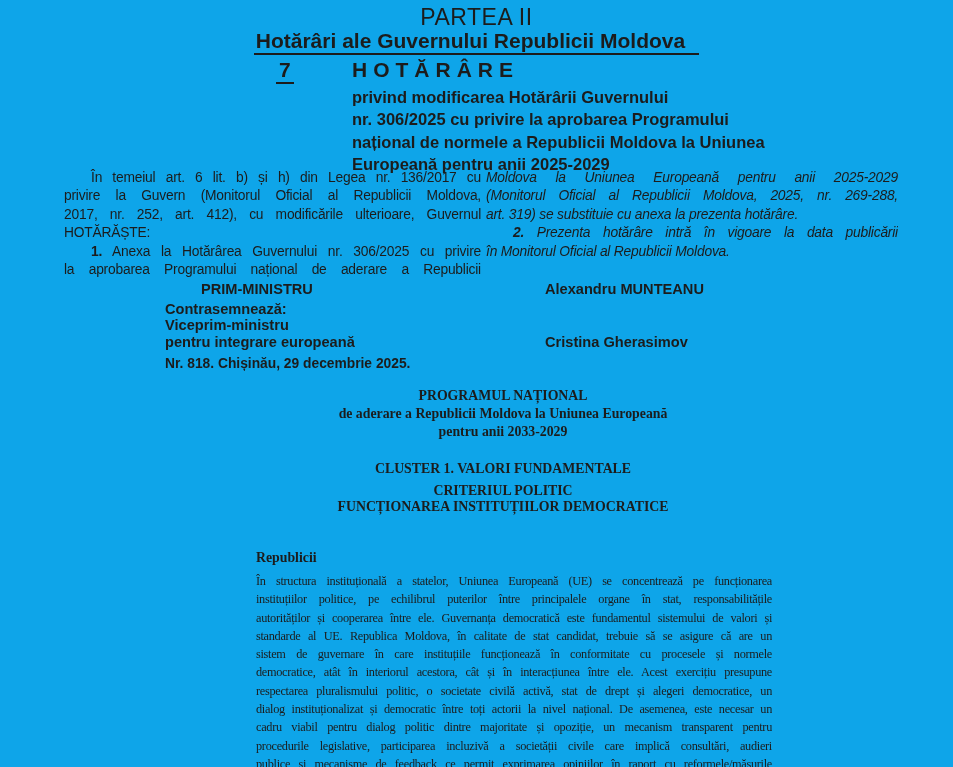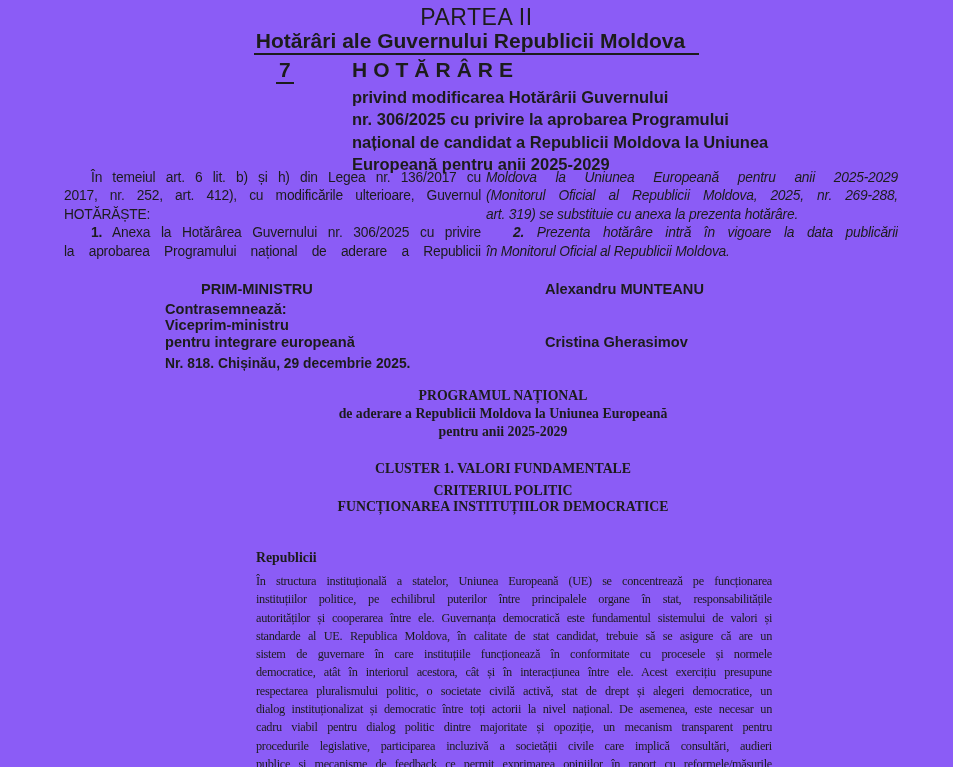--- a/index.html
+++ b/index.html
@@ -1,19 +1,19 @@
 <!DOCTYPE html>
 <html lang="ro"><head>
 <meta charset="utf-8">
 <style>
   html,body{margin:0;padding:0;background:#ffffff;}
   #page{
     position:relative;
     width:953px;height:767px;
-    background:#8b5cf6;
+    background:#0ea5e9;
     overflow:hidden;
     color:#1c1c1c;
     font-family:"Liberation Sans",sans-serif;
   }
   
   .partea{
     position:absolute;top:4px;left:0;right:0;
     text-align:center;
     font-size:23px;font-weight:400;letter-spacing:.5px;
     line-height:27px;
@@ -90,27 +90,28 @@
   <div class="rubric-wrap">
     <span class="rubric">Hotărâri ale Guvernului Republicii Moldova</span>
   </div>
 
   <div class="decree-no">7</div>
   <div class="decree-title">HOTĂRÂRE</div>
 
   <div class="decree-subtitle">
     <div>privind modificarea Hotărârii Guvernului</div>
     <div>nr. 306/2025 cu privire la aprobarea Programului</div>
-    <div>național de candidat a Republicii Moldova la Uniunea</div>
+    <div>național de normele a Republicii Moldova la Uniunea</div>
     <div>Europeană pentru anii 2025-2029</div>
   </div>
 
   <div class="cols">
     <div class="col1">
       <div class="jl"><span class="ind"></span><span>În temeiul art. 6 lit. b) și h) din Legea nr. 136/2017 cu</span></div>
+      <div class="jl">privire la Guvern (Monitorul Oficial al Republicii Moldova,</div>
       <div class="jl">2017, nr. 252, art. 412), cu modificările ulterioare, Guvernul</div>
       <div class="ll">HOTĂRĂȘTE:</div>
       <div class="jl"><span class="ind"></span><span class="num">1.</span> <span>Anexa la Hotărârea Guvernului nr. 306/2025 cu privire</span></div>
       <div class="jl">la aprobarea Programului național de aderare a Republicii</div>
     </div>
     <div class="col2">
       <div class="jl">Moldova la Uniunea Europeană pentru anii 2025-2029</div>
       <div class="jl">(Monitorul Oficial al Republicii Moldova, 2025, nr. 269-288,</div>
       <div class="ll">art. 319) se substituie cu anexa la prezenta hotărâre.</div>
       <div class="jl"><span class="ind"></span><span class="num">2.</span> <span>Prezenta hotărâre intră în vigoare la data publicării</span></div>
@@ -121,21 +122,21 @@
   <div class="sig" style="top:281px;left:165px;margin-left:36px;">PRIM-MINISTRU</div>
   <div class="sig" style="top:281px;left:545px;">Alexandru MUNTEANU</div>
   <div class="sig" style="top:301px;left:165px;">Contrasemnează:</div>
   <div class="sig" style="top:317px;left:165px;">Viceprim-ministru</div>
   <div class="sig" style="top:334px;left:165px;">pentru integrare europeană</div>
   <div class="sig" style="top:334px;left:545px;">Cristina Gherasimov</div>
   <div class="issue" style="top:356px;left:165px;text-align:right;">Nr. 818. Chișinău, 29 decembrie 2025.</div>
 
   <div class="annex-head" style="top:388px;">PROGRAMUL NAȚIONAL</div>
   <div class="annex-head" style="top:406px;">de aderare a Republicii Moldova la Uniunea Europeană</div>
-  <div class="annex-head" style="top:424px;">pentru anii 2025-2029</div>
+  <div class="annex-head" style="top:424px;">pentru anii 2033-2029</div>
   <div class="annex-head" style="top:461px;">CLUSTER 1. VALORI FUNDAMENTALE</div>
   <div class="annex-head" style="top:483px;">CRITERIUL POLITIC</div>
   <div class="annex-head" style="top:499px;">FUNCȚIONAREA INSTITUȚIILOR DEMOCRATICE</div>
 
   <div class="intro-h">Republicii</div>
   <div class="intro">
     <div class="sjl">În structura instituțională a statelor, Uniunea Europeană (UE) se concentrează pe funcționarea</div>
     <div class="sjl">instituțiilor politice, pe echilibrul puterilor între principalele organe în stat, responsabilitățile</div>
     <div class="sjl">autorităților și cooperarea între ele. Guvernanța democratică este fundamentul sistemului de valori și</div>
     <div class="sjl">standarde al UE. Republica Moldova, în calitate de stat candidat, trebuie să se asigure că are un</div>

